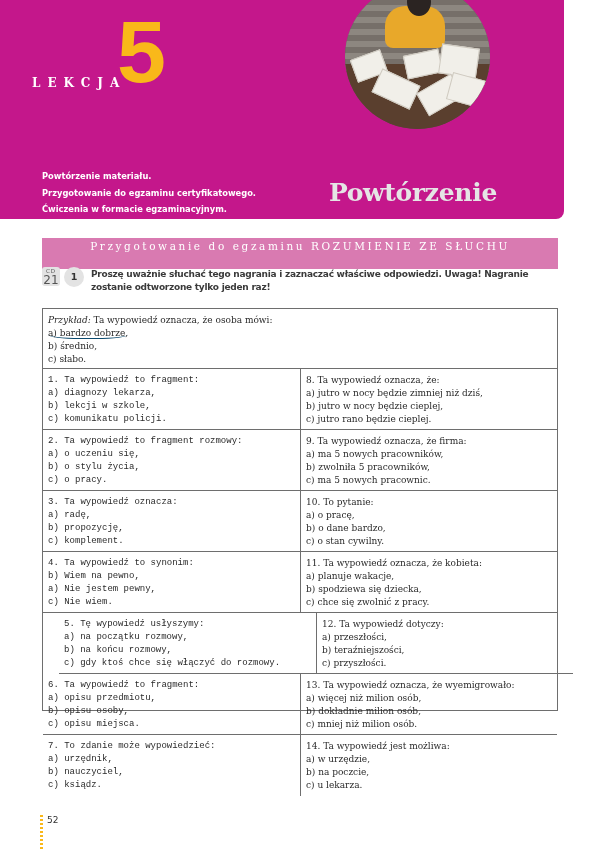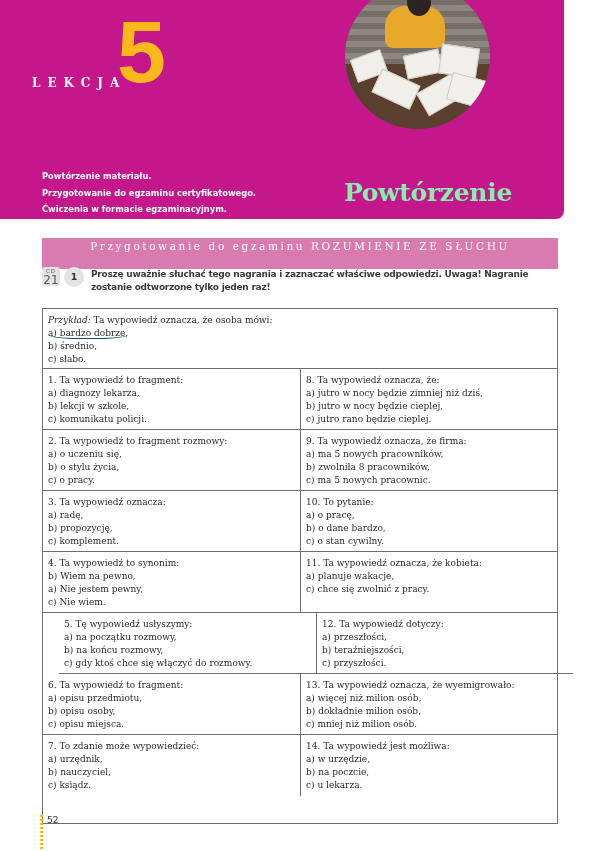--- a/index.html
+++ b/index.html
@@ -37,23 +37,23 @@
   .photo .person-head { position:absolute; left:62px; top:4px; width:24px; height:28px;
     background:#2b2422; border-radius:50%; }
   .photo .book { position:absolute; background:#f1efe9; border:1px solid #cfcac0; }
   .subtitles {
     position: absolute; left: 42px; top: 168px;
     font-family: "DejaVu Sans", sans-serif; font-weight: bold;
     font-size: 8.3px; line-height: 16.5px; color: #ffffff;
   }
   .subtitles div { white-space: nowrap; }
   .lesson-title {
-    position: absolute; right: 52px; top: 178px;
+    position: absolute; right: 67px; top: 178px;
     font-family: "DejaVu Serif", serif; font-weight: bold;
-    font-size: 25px; color: #86efac; letter-spacing: -0.3px;
+    font-size: 25px; color: #e5e5e5; letter-spacing: -0.3px;
   }
   .banner {
     position: absolute; left: 42px; top: 238px; width: 516px; height: 31px;
     background: #D97AB1; color: #ffffff;
     font-family: "DejaVu Serif", serif; font-size: 10.5px; line-height: 16px;
     text-align: center; letter-spacing: 2.6px;
   }
   .cd-badge {
     position: absolute; left: 42px; top: 267px; width: 18px; height: 19px;
     background: #e3e3e3; border-radius: 3px; text-align: center;
@@ -66,41 +66,41 @@
     background: #e3e3e3; border-radius: 50%;
     font-family: "DejaVu Sans", sans-serif; font-weight: bold; font-size: 9.5px;
     line-height: 20px; text-align: center; color: #333;
   }
   .instruction {
     position: absolute; left: 91px; top: 268px; width: 460px;
     font-family: "DejaVu Sans", sans-serif; font-weight: bold;
     font-size: 9px; line-height: 13px; color: #3a3a3a; letter-spacing: -0.25px;
   }
   .qtable {
-    position: absolute; left: 42px; top: 308px; width: 516px; height: 516px;
+    position: absolute; left: 42px; top: 308px; width: 516px; height: 403px;
     border: 1.5px solid #6e6e6e; box-sizing: border-box;
   }
   .example {
     position: absolute; left: 0; top: 0; width: 100%; height: 60px;
     border-bottom: 1.5px solid #6e6e6e; box-sizing: border-box;
     padding: 5px 5px; font-size: 9px; line-height: 13px;
   }
   .example .label { font-style: italic; }
   .example .chosen { border-bottom: 1px solid #0c4a6e; border-radius: 0 0 40% 40%; }
   .row {
     position: absolute; left: 0; width: 100%; height: 61px;
     border-bottom: 1.5px solid #6e6e6e; box-sizing: border-box;
   }
   .row:last-child { border-bottom: none; }
   .cell {
     position: absolute; top: 0; height: 100%; box-sizing: border-box;
     padding: 5px 5px; font-size: 9px; line-height: 13px; color: #2a2a2a;
     white-space: nowrap;
   }
-  .cell.left { left: 0; width: 258px; border-right: 1.5px solid #6e6e6e; }
+  .cell.left { left: 0; width: 258px; border-right: 1.5px solid #6e6e6e; font-family: Liberation Mono, monospace; }
   .cell.right { left: 258px; width: 256px; }
   .footer-dots {
     position: absolute; left: 40px; top: 815px; width: 3px; height: 36px;
     background: repeating-linear-gradient(180deg, #F9B81A 0 2px, transparent 2px 4px);
   }
   .page-num {
     position: absolute; left: 47px; top: 815px;
     font-family: "DejaVu Sans", sans-serif; font-size: 9px; color: #333;
   }
 </style>
@@ -165,21 +165,21 @@
   <div class="row" style="top:121px;">
     <div class="cell left">
       <div>2. Ta wypowiedź to fragment rozmowy:</div>
       <div>a) o uczeniu się,</div>
       <div>b) o stylu życia,</div>
       <div>c) o pracy.</div>
     </div>
     <div class="cell right">
       <div>9. Ta wypowiedź oznacza, że firma:</div>
       <div>a) ma 5 nowych pracowników,</div>
-      <div>b) zwolniła 8 pracowników,</div>
+      <div>b) zwolniła 5 pracowników,</div>
       <div>c) ma 5 nowych pracownic.</div>
     </div>
   </div>
 
   <div class="row" style="top:182px;">
     <div class="cell left">
       <div>3. Ta wypowiedź oznacza:</div>
       <div>a) radę,</div>
       <div>b) propozycję,</div>
       <div>c) komplement.</div>
@@ -195,20 +195,21 @@
   <div class="row" style="top:243px;">
     <div class="cell left">
       <div>4. Ta wypowiedź to synonim:</div>
       <div>b) Wiem na pewno,</div>
       <div>a) Nie jestem pewny,</div>
       <div>c) Nie wiem.</div>
     </div>
     <div class="cell right">
       <div>11. Ta wypowiedź oznacza, że kobieta:</div>
       <div>a) planuje wakacje,</div>
+      <div>b) spodziewa się dziecka,</div>
       <div>c) chce się zwolnić z pracy.</div>
     </div>
   </div>
 
   <div class="row" style="top:304px;margin-left:16px;">
     <div class="cell left">
       <div>5. Tę wypowiedź usłyszymy:</div>
       <div>a) na początku rozmowy,</div>
       <div>b) na końcu rozmowy,</div>
       <div>c) gdy ktoś chce się włączyć do rozmowy.</div>

